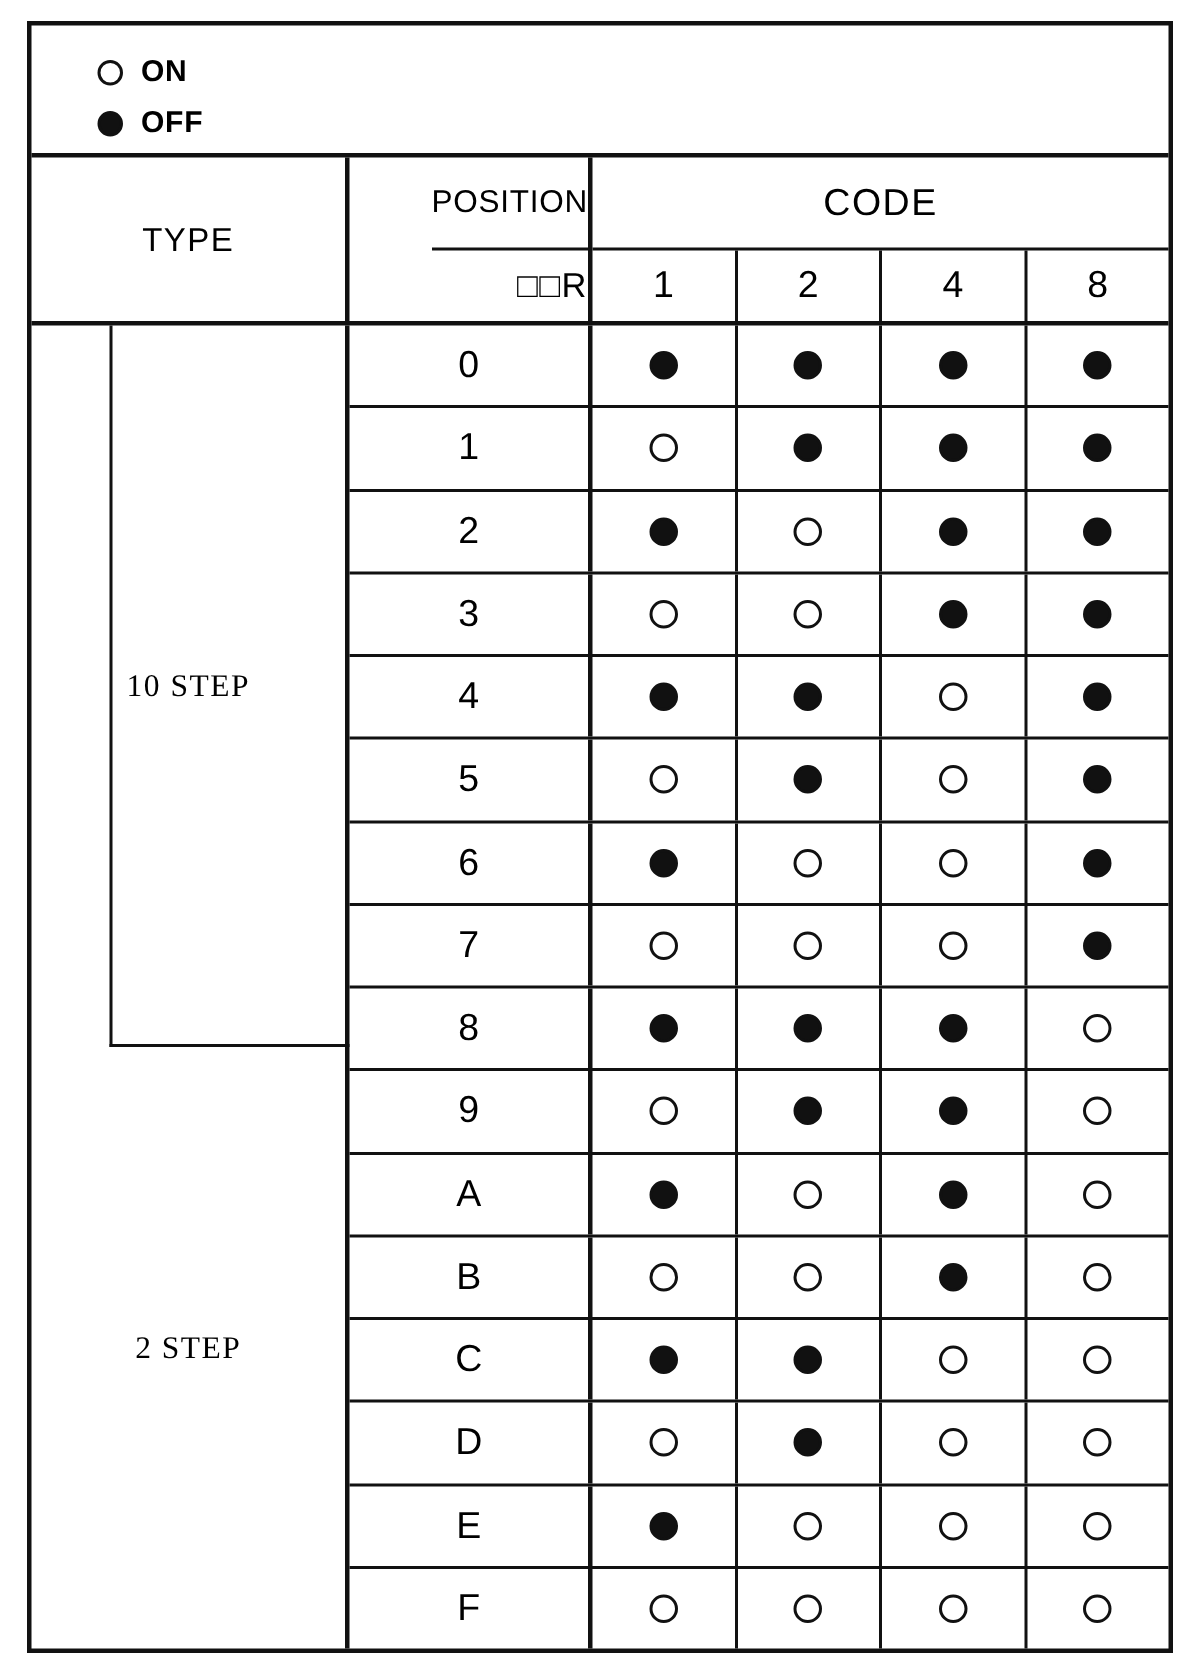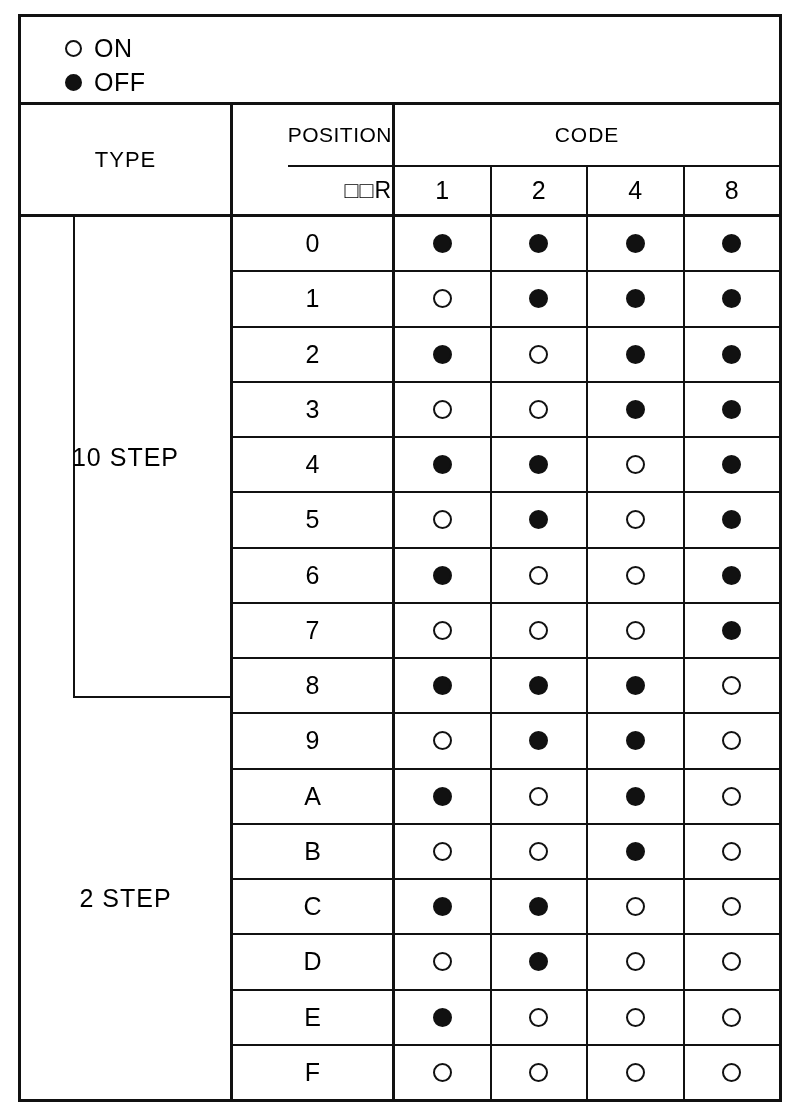--- a/index.html
+++ b/index.html
@@ -42,22 +42,23 @@
     justify-content: center;
     gap: 6px;
   }
   .legend-row {
     display: flex;
     align-items: center;
     gap: 12px;
     height: 28px;
   }
   .legend-label {
-    font-size: 25px;
+    font-size: 20px;
     letter-spacing: 0.5px;
+    font-weight: bold;
   }
 
   
   .sym {
     display: inline-block;
     width: 17px;
     height: 17px;
     border-radius: 50%;
     box-sizing: border-box;
   }
@@ -116,21 +117,21 @@
   .hdr-code-col {
     flex: 1 1 auto;
     display: flex;
     flex-direction: column;
   }
   .hdr-code-top {
     flex: 0 0 62px;
     display: flex;
     align-items: center;
     justify-content: center;
-    font-size: 21px;
+    font-size: 25px;
     letter-spacing: 1px;
     border-bottom: 2px solid #111111;
     box-sizing: border-box;
   }
   .hdr-code-bottom {
     flex: 1 1 auto;
     display: flex;
   }
   .code-head-cell {
     flex: 1 1 0;
@@ -156,22 +157,23 @@
     border-right: 3px solid #111111;
     position: relative;
   }
   .type-group {
     position: absolute;
     left: 0;
     right: 0;
     display: flex;
     align-items: center;
     justify-content: center;
-    font-size: 25px;
+    font-size: 21px;
     letter-spacing: 1px;
+    font-family: Liberation Serif, serif;
   }
   .type-group.ten {
     top: 0;
     height: 54.5%;
   }
   .type-group.sixteen {
     top: 54.5%;
     bottom: 0;
   }
   

